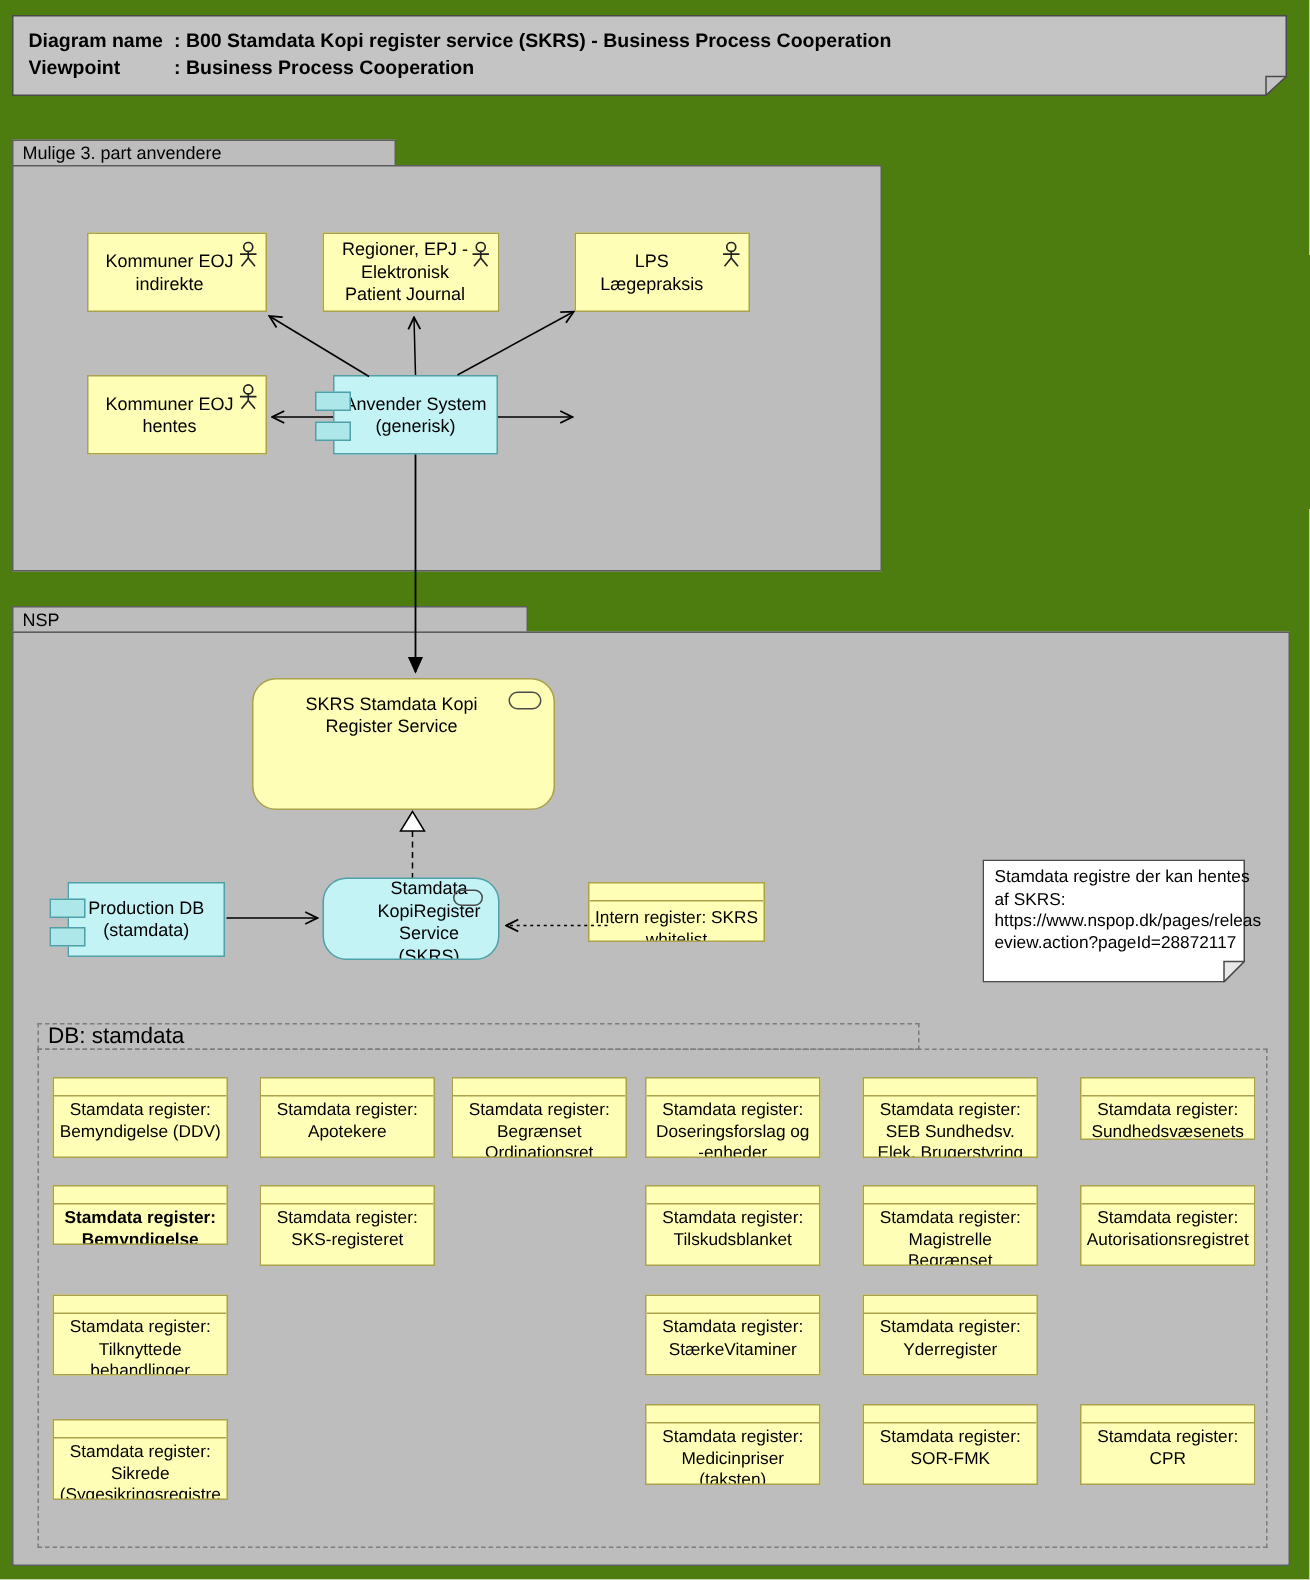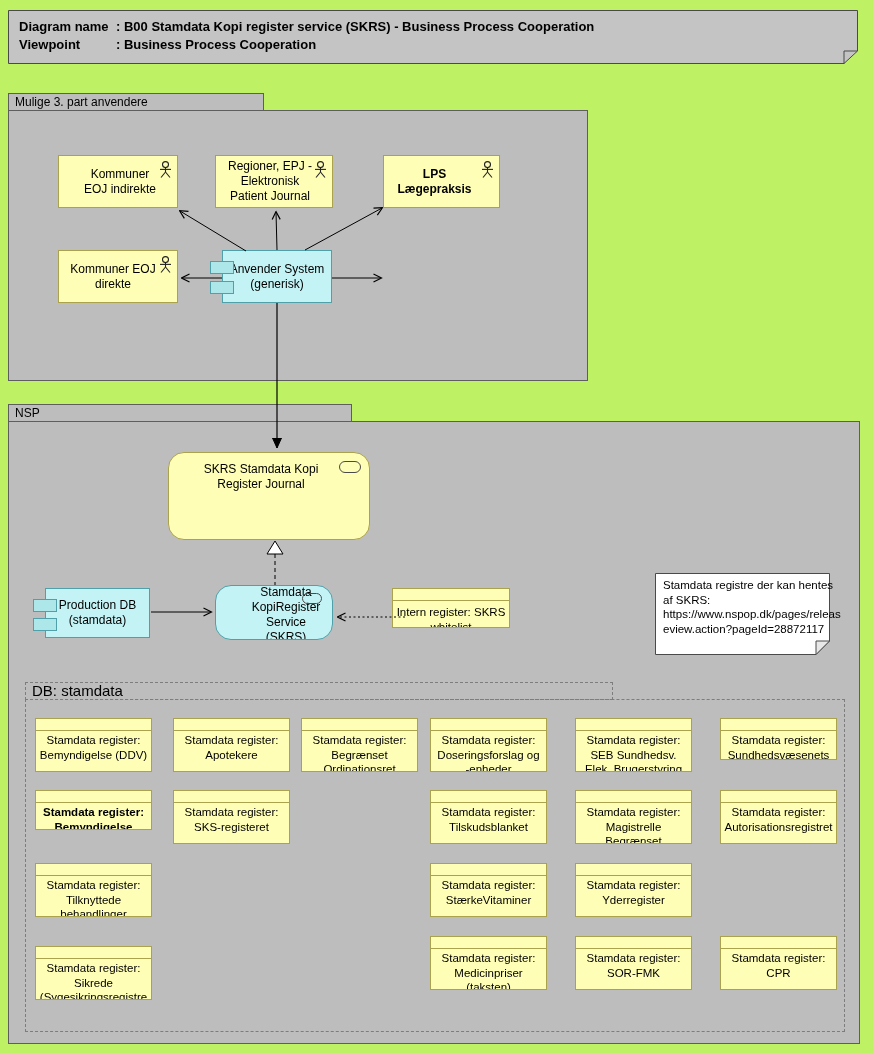--- a/index.html
+++ b/index.html
@@ -1,17 +1,17 @@
 <!DOCTYPE html>
 <html style="--c-yellow-fill: #FEFEB6; --c-yellow-line: #ABA24D; --c-cyan-fill: #C3F3F5; --c-cyan-line: #4FA0A8; --c-comp-fill: #AEE7E9; --c-gray-fill: #BDBDBD; --c-gray-line: #5E5E5E; --c-dash-line: #7D7D7D;"><head>
 <meta charset="utf-8">
 <style>
   html,body { margin:0; padding:0; background:#ffffff; }
   #canvas {
-    position:relative; width:873px; height:1053px; background:#bef264;
+    position:relative; width:873px; height:1053px; background:#4d7c0f;
     font-family:"Liberation Sans", sans-serif; color:#000; overflow:hidden;
   }
 
   
   .group-tab {
     position:absolute; background:var(--c-gray-fill); border:1px solid var(--c-gray-line);
     font-size:12px; line-height:16px; padding:0 0 0 6px; box-sizing:border-box;
     white-space:nowrap; overflow:hidden;
   }
   .group-body {
@@ -113,21 +113,21 @@
   <div class="node yellow" style="left:58px; top:155px; width:120px; height:53px;">
     <svg class="actor-ic" width="13" height="18">
       <g fill="none" stroke="#222" stroke-width="1.1">
         <circle cx="6.5" cy="3.6" r="3"></circle>
         <line x1="6.5" y1="6.6" x2="6.5" y2="11"></line>
         <line x1="1" y1="8.4" x2="12" y2="8.4"></line>
         <line x1="6.5" y1="11" x2="2" y2="16.5"></line>
         <line x1="6.5" y1="11" x2="11" y2="16.5"></line>
       </g>
     </svg>
-    <div class="lbl" style="padding-right:16px;padding-left:20px;">Kommuner EOJ indirekte</div>
+    <div class="lbl" style="padding-right:16px;">Kommuner EOJ indirekte</div>
   </div>
 
   <div class="node yellow" style="left:215px; top:155px; width:118px; height:53px;">
     <svg class="actor-ic" width="13" height="18">
       <g fill="none" stroke="#222" stroke-width="1.1">
         <circle cx="6.5" cy="3.6" r="3"></circle>
         <line x1="6.5" y1="6.6" x2="6.5" y2="11"></line>
         <line x1="1" y1="8.4" x2="12" y2="8.4"></line>
         <line x1="6.5" y1="11" x2="2" y2="16.5"></line>
         <line x1="6.5" y1="11" x2="11" y2="16.5"></line>
@@ -139,46 +139,46 @@
   <div class="node yellow" style="left:383px; top:155px; width:117px; height:53px;">
     <svg class="actor-ic" width="13" height="18">
       <g fill="none" stroke="#222" stroke-width="1.1">
         <circle cx="6.5" cy="3.6" r="3"></circle>
         <line x1="6.5" y1="6.6" x2="6.5" y2="11"></line>
         <line x1="1" y1="8.4" x2="12" y2="8.4"></line>
         <line x1="6.5" y1="11" x2="2" y2="16.5"></line>
         <line x1="6.5" y1="11" x2="11" y2="16.5"></line>
       </g>
     </svg>
-    <div class="lbl" style="padding-right:20px;font-weight:bold;">LPS Lægepraksis</div>
+    <div class="lbl" style="padding-right:20px;">LPS Lægepraksis</div>
   </div>
 
   <div class="node yellow" style="left:58px; top:250px; width:120px; height:53px;">
     <svg class="actor-ic" width="13" height="18">
       <g fill="none" stroke="#222" stroke-width="1.1">
         <circle cx="6.5" cy="3.6" r="3"></circle>
         <line x1="6.5" y1="6.6" x2="6.5" y2="11"></line>
         <line x1="1" y1="8.4" x2="12" y2="8.4"></line>
         <line x1="6.5" y1="11" x2="2" y2="16.5"></line>
         <line x1="6.5" y1="11" x2="11" y2="16.5"></line>
       </g>
     </svg>
-    <div class="lbl" style="padding-right:16px;">Kommuner EOJ direkte</div>
+    <div class="lbl" style="padding-right:16px;">Kommuner EOJ hentes</div>
   </div>
 
 
   <div class="node cyan" style="left:222px; top:250px; width:110px; height:53px;">
     <div class="lbl">Anvender System (generisk)</div>
   </div>
   <div class="comp-rect" style="left:210px; top:261px;"></div>
   <div class="comp-rect" style="left:210px; top:281px;"></div>
 
   <div class="node yellow rounded" style="left:168px; top:452px; width:202px; height:88px; align-items:flex-start;">
     <div class="svc-ic"></div>
-    <div class="lbl" style="margin-top:7px; padding-right:30px; padding-left:14px;">SKRS Stamdata Kopi Register Journal</div>
+    <div class="lbl" style="margin-top:7px; padding-right:30px; padding-left:14px;">SKRS Stamdata Kopi Register Service</div>
   </div>
 
   <div class="node cyan" style="left:45px; top:588px; width:105px; height:50px;">
     <div class="lbl">Production DB (stamdata)</div>
   </div>
   <div class="comp-rect" style="left:33px; top:599px;"></div>
   <div class="comp-rect" style="left:33px; top:618px;"></div>
 
   <div class="node cyan rounded" style="left:215px; top:585px; width:118px; height:55px;padding-left:24px;">
     <div class="svc-ic" style="top:7px; right:10px; width:20px; height:11px;"></div>

